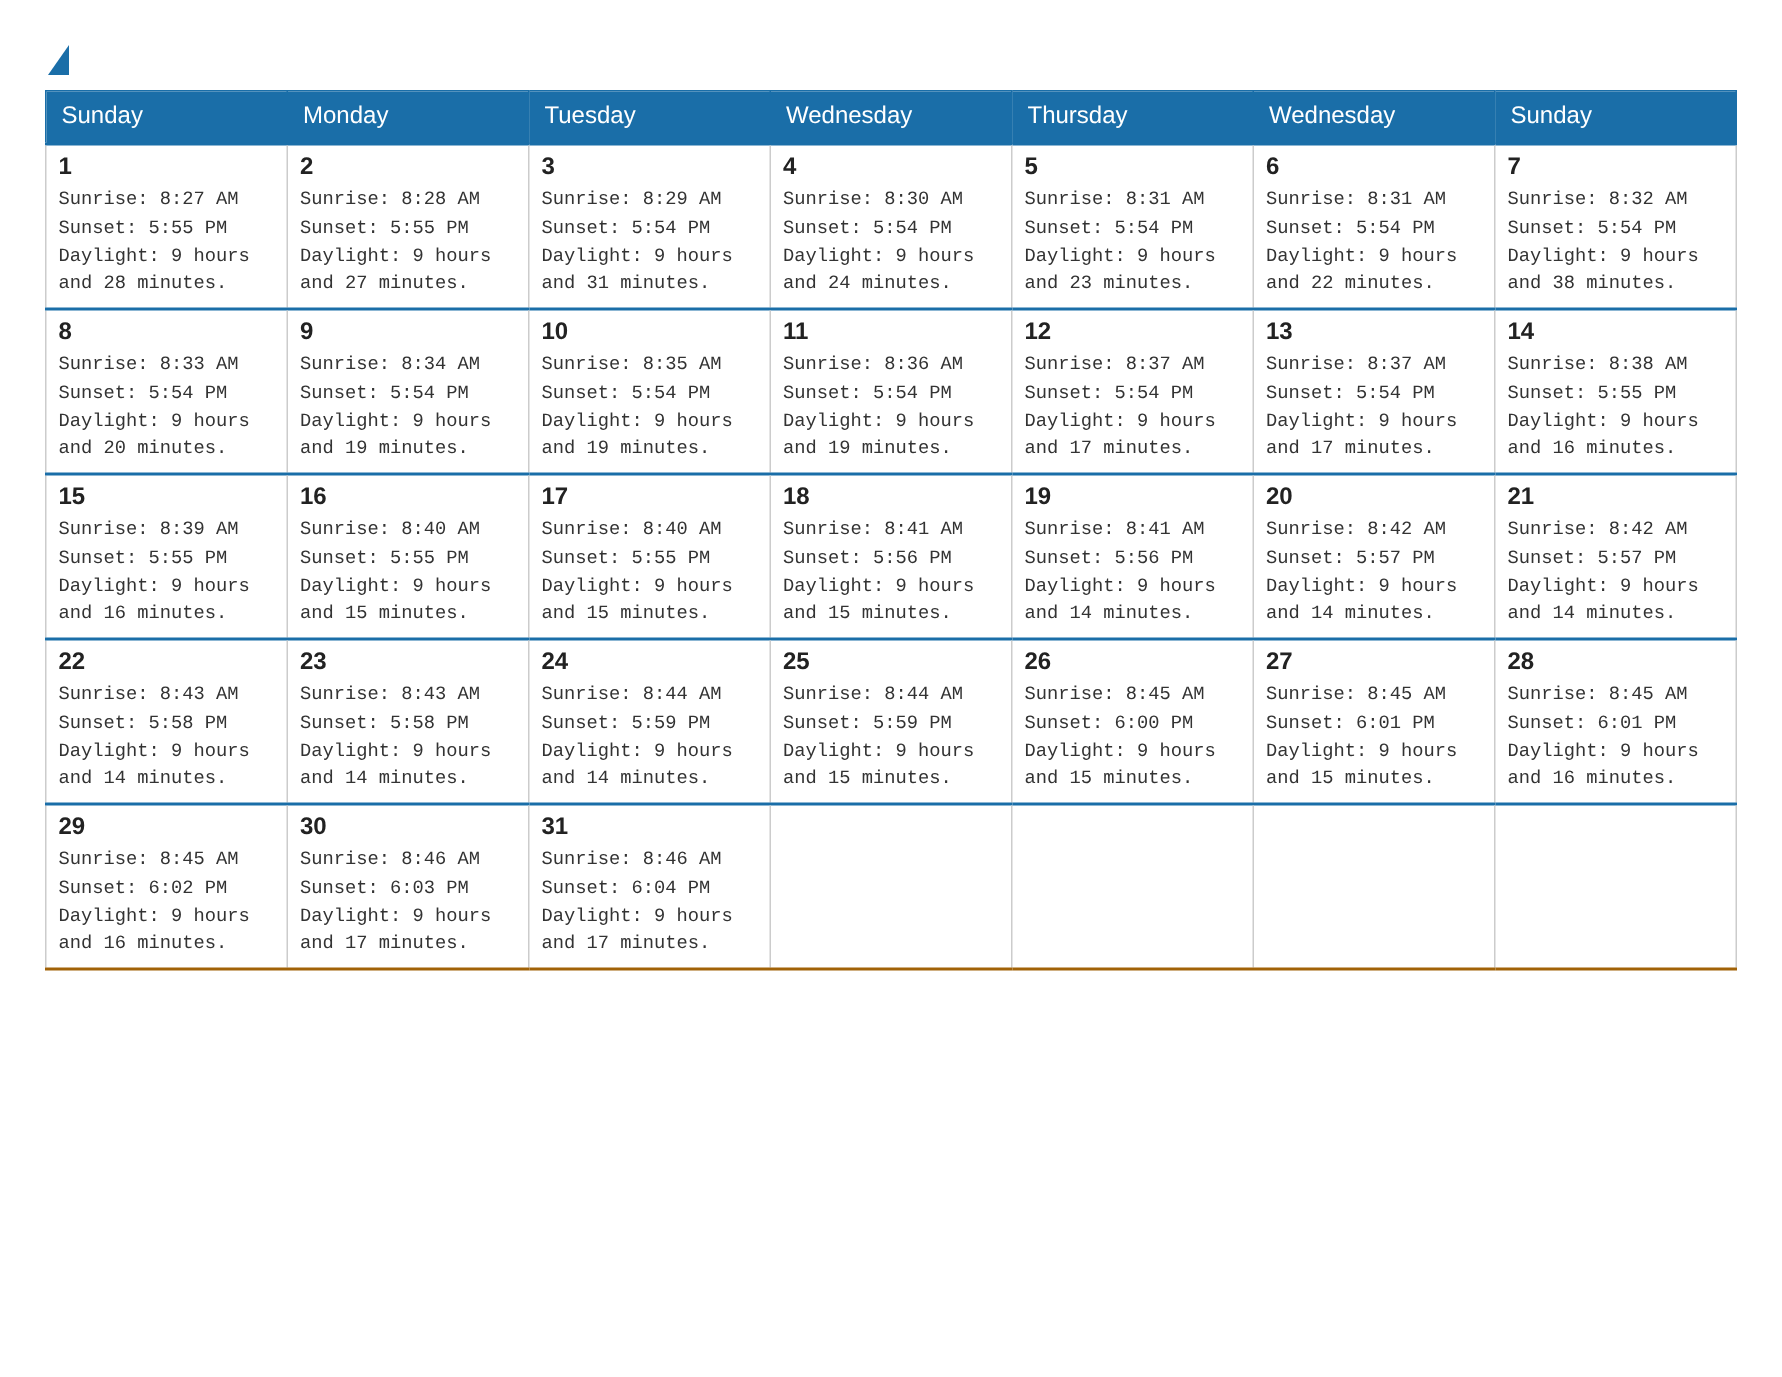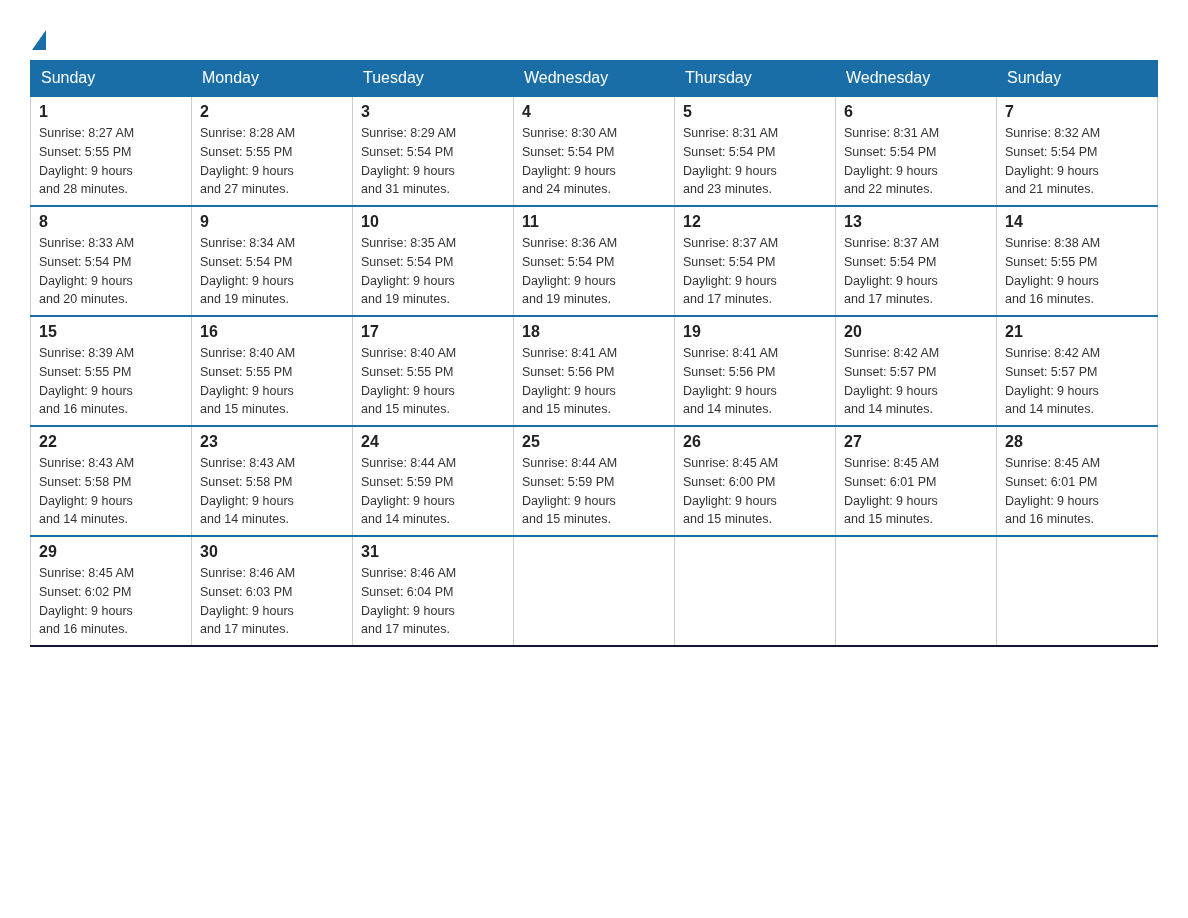--- a/index.html
+++ b/index.html
@@ -69,40 +69,41 @@
     .calendar-table td {
       vertical-align: top;
       border: 1px solid #ccc;
       padding: 6px 8px;
       width: calc(100% / 7);
       min-height: 100px;
       font-size: 13px;
       color: #333;
     }
     .calendar-table tr:last-child td {
-      border-bottom: 2px solid #0f172a;
+      border-bottom: 2px solid #a16207;
     }
     .calendar-table tbody tr td {
       border-top: 2px solid #1a6ea8;
       border-bottom: none;
     }
     .calendar-table tbody tr:not(:last-child) td {
       border-bottom: none;
     }
     .day-number {
       font-size: 16px;
       font-weight: bold;
       display: block;
       margin-bottom: 3px;
       color: #222;
     }
     .day-info {
       font-size: 12.5px;
       color: #333;
       line-height: 1.5;
+      font-family: Liberation Mono, monospace;
     }
     .empty-cell {
       background: #fff;
     }
     .logo-line2 {
       display: flex;
       align-items: center;
     }
     .logo-b {
       color: #1a6ea8;
@@ -196,21 +197,21 @@
           <span>Daylight: 9 hours</span><br>
           <span>and 22 minutes.</span>
         </div>
       </td>
         <td>
         <span class="day-number">7</span>
         <div class="day-info">
           <span>Sunrise: 8:32 AM</span><br>
           <span>Sunset: 5:54 PM</span><br>
           <span>Daylight: 9 hours</span><br>
-          <span>and 21 minutes.</span>
+          <span>and 38 minutes.</span>
         </div>
       </td>
       </tr>
       <tr>
         <td>
         <span class="day-number">8</span>
         <div class="day-info">
           <span>Sunrise: 8:33 AM</span><br>
           <span>Sunset: 5:54 PM</span><br>
           <span>Daylight: 9 hours</span><br>

